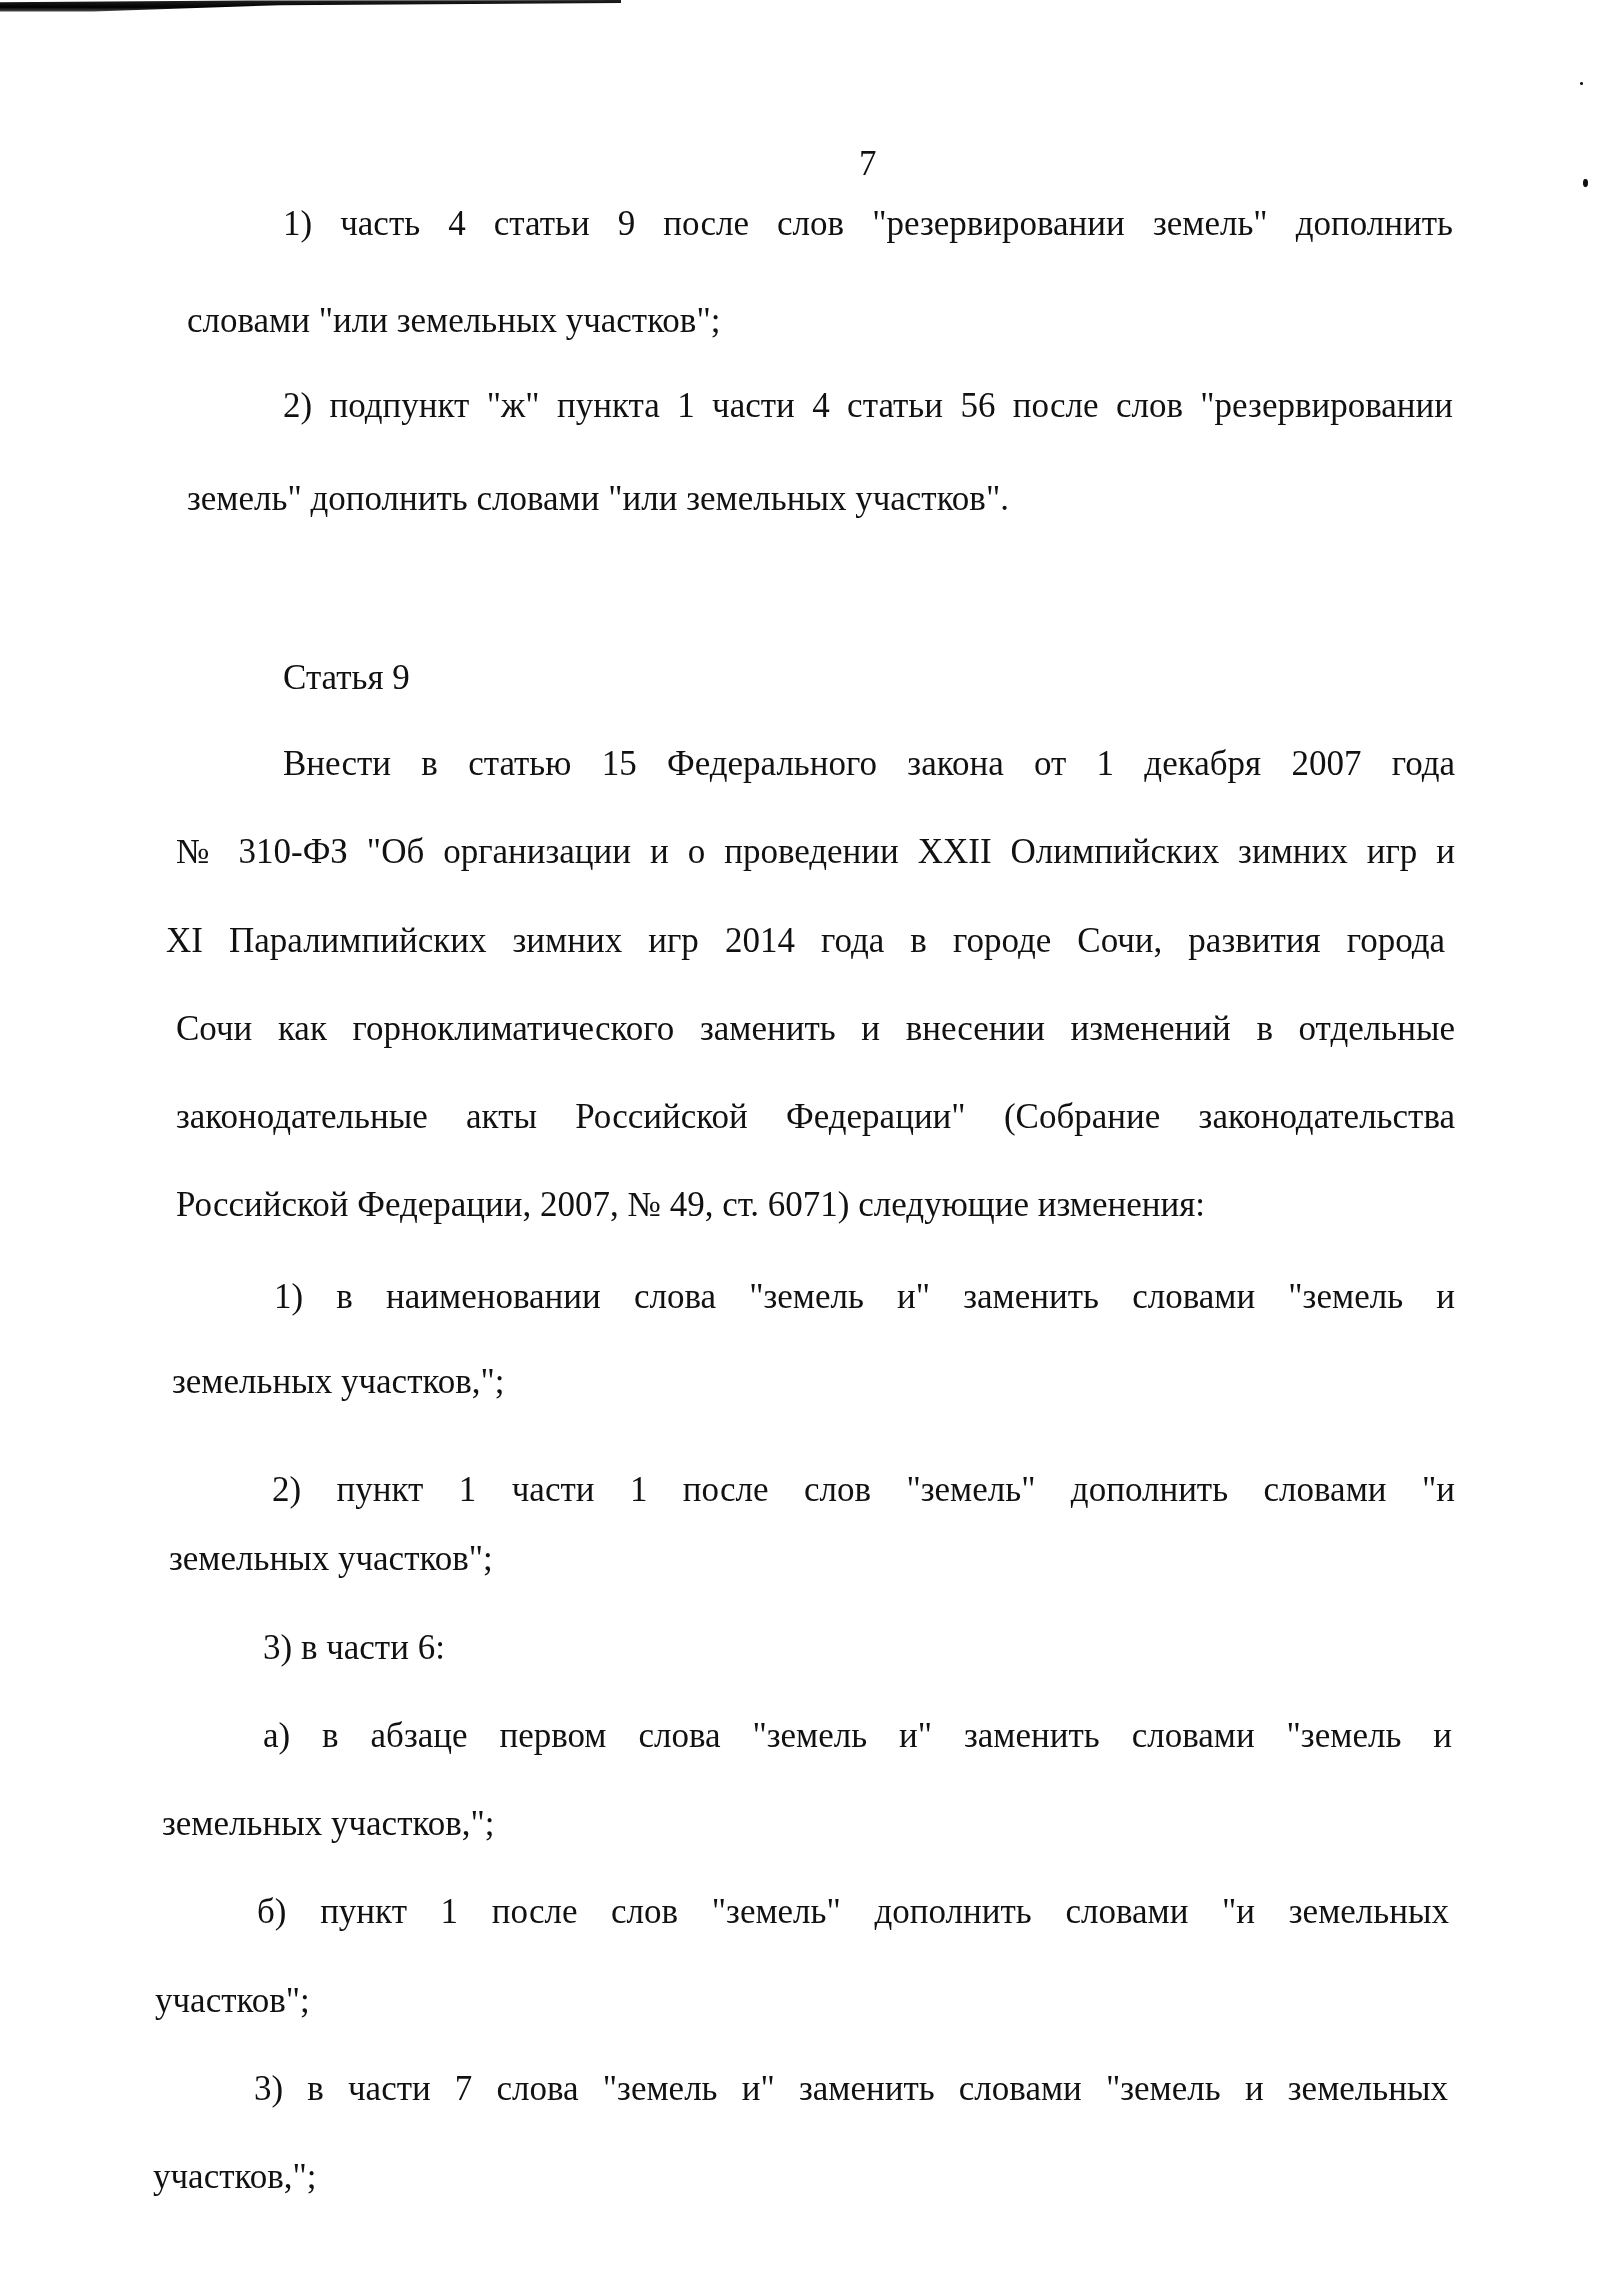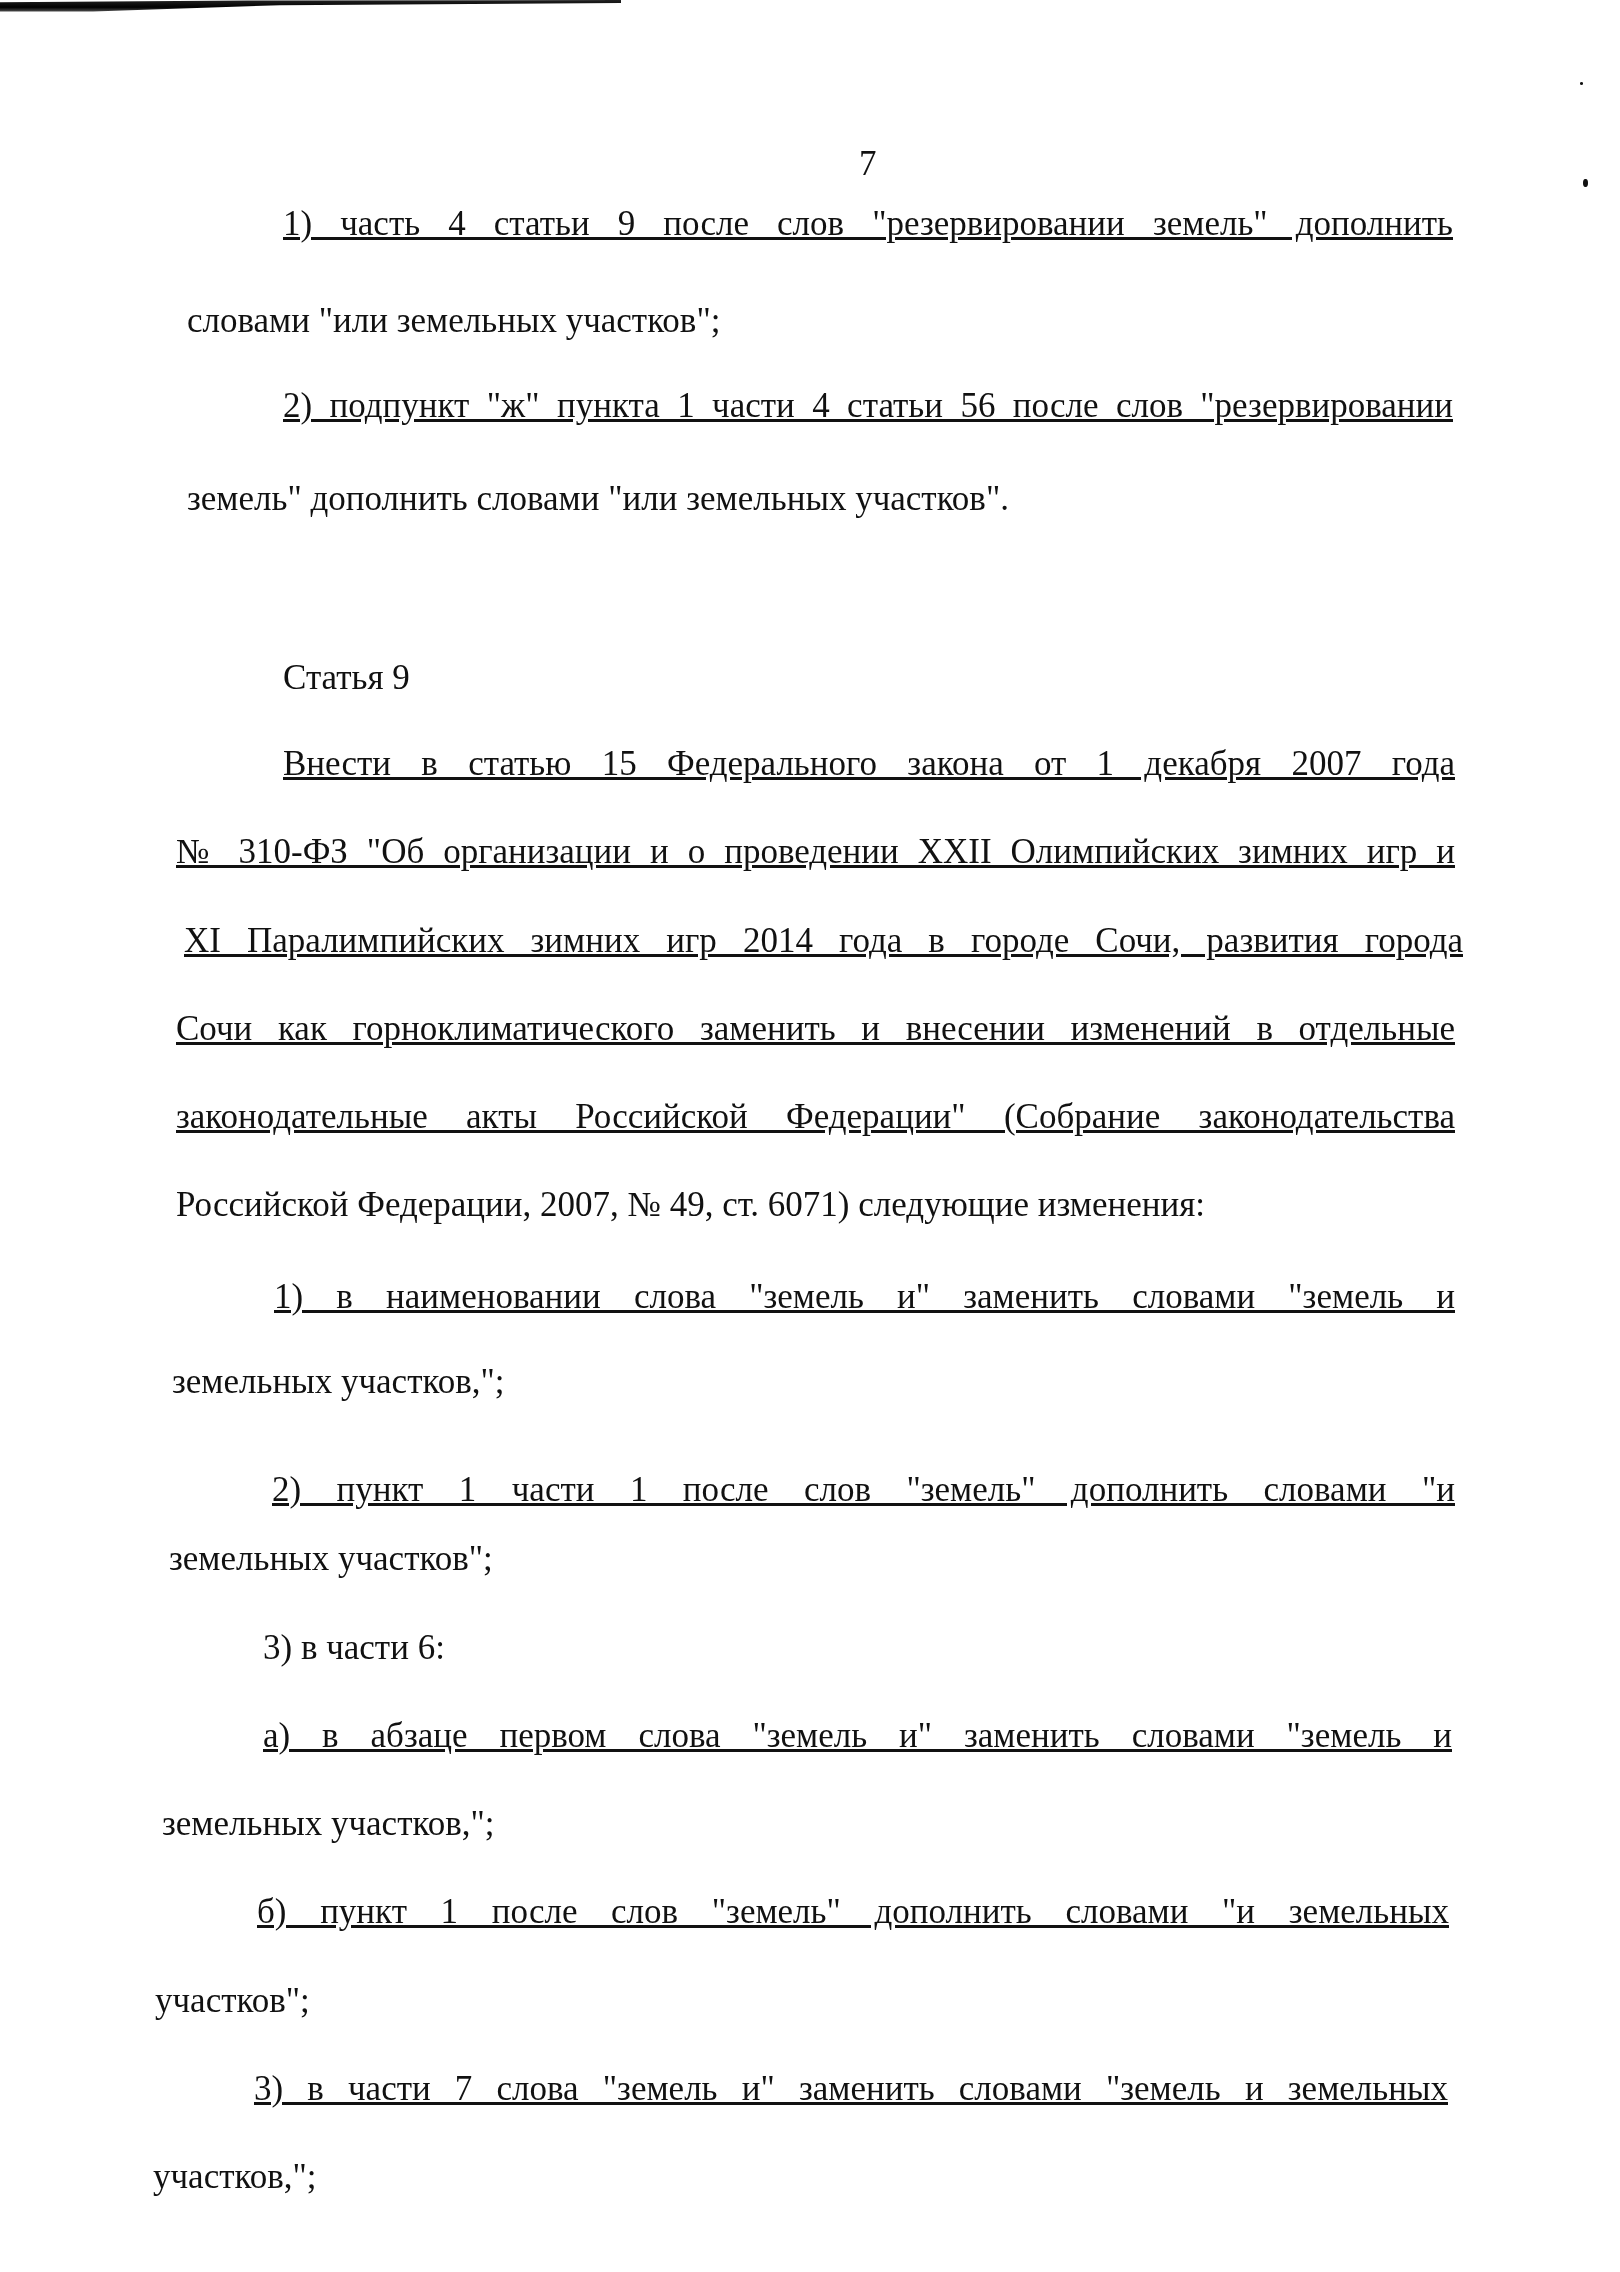--- a/index.html
+++ b/index.html
@@ -4,42 +4,42 @@
 <style>
   html, body { margin: 0; padding: 0; background: #ffffff; }
   body { width: 1621px; height: 2273px; position: relative; overflow: hidden;
          font-family: "Liberation Serif", "DejaVu Serif", serif; color: #111; }
   .scan-bar { position: absolute; left: 0; top: 0; width: 621px; height: 11.6px;
               background: linear-gradient(180deg, #222 0%, #000 60%, #555 100%);
               clip-path: polygon(0 100%, 0 20%, 40% 5%, 100% 0, 100% 25%, 45% 45%, 15% 100%); }
   .speck { position: absolute; background: #111; border-radius: 50%; }
   .page-number { position: absolute; top: 144px; left: 859px; font-size: 35px; }
   .line { position: absolute; font-size: 35px; line-height: 39px; white-space: nowrap; }
-  .justify { width: 1177px; text-align: justify; text-align-last: justify; text-decoration: underline; }
+  .justify { width: 1177px; text-align: justify; text-align-last: justify; }
   .heading { font-weight: normal; }
 </style>
 </head>
 <body>
 
 <div class="scan-bar"></div>
 <div class="speck" style="left:1580px;top:82px;width:3.2px;height:2.6px;"></div>
 <div class="speck" style="left:1583px;top:179px;width:4.5px;height:7.8px;"></div>
 
 <div class="page-number">7</div>
 
 <div class="line justify" style="left:283px;top:204px;width:1170px;">1) часть 4 статьи 9 после слов "резервировании земель" дополнить</div>
 <div class="line" style="left:187px;top:301px;">словами "или земельных участков";</div>
 <div class="line justify" style="left:283px;top:386px;width:1170px;">2) подпункт "ж" пункта 1 части 4 статьи 56 после слов "резервировании</div>
 <div class="line" style="left:187px;top:479px;">земель" дополнить словами "или земельных участков".</div>
 
 <div class="line heading" style="left:283px;top:658px;">Статья 9</div>
 
 <div class="line justify" style="left:283px;top:744px;width:1172px;">Внести в статью 15 Федерального закона от 1  декабря 2007 года</div>
 <div class="line justify" style="left:176px;top:832px;width:1279px;">№ 310-ФЗ "Об организации и о проведении XXII Олимпийских зимних игр и</div>
-<div class="line justify" style="left:184px;top:921px;width:1279px;">XI Паралимпийских зимних игр 2014 года в городе Сочи, развития города</div>
+<div class="line justify" style="left:166px;top:921px;width:1279px;">XI Паралимпийских зимних игр 2014 года в городе Сочи, развития города</div>
 <div class="line justify" style="left:176px;top:1009px;width:1279px;">Сочи как горноклиматического заменить и внесении изменений в отдельные</div>
 <div class="line justify" style="left:176px;top:1097px;width:1279px;">законодательные акты Российской Федерации" (Собрание законодательства</div>
 <div class="line" style="left:176px;top:1185px;">Российской Федерации, 2007, № 49, ст. 6071) следующие изменения:</div>
 
 <div class="line justify" style="left:274px;top:1277px;width:1181px;">1) в наименовании слова "земель и" заменить словами "земель и</div>
 <div class="line" style="left:172px;top:1362px;">земельных участков,";</div>
 <div class="line justify" style="left:272px;top:1450px;width:1183px;margin-top:20px;">2) пункт 1 части 1 после слов "земель" дополнить словами "и</div>
 <div class="line" style="left:169px;top:1539px;">земельных участков";</div>
 <div class="line" style="left:263px;top:1628px;">3) в части 6:</div>
 <div class="line justify" style="left:263px;top:1716px;width:1189px;">а) в абзаце первом слова "земель и" заменить словами "земель и</div>

